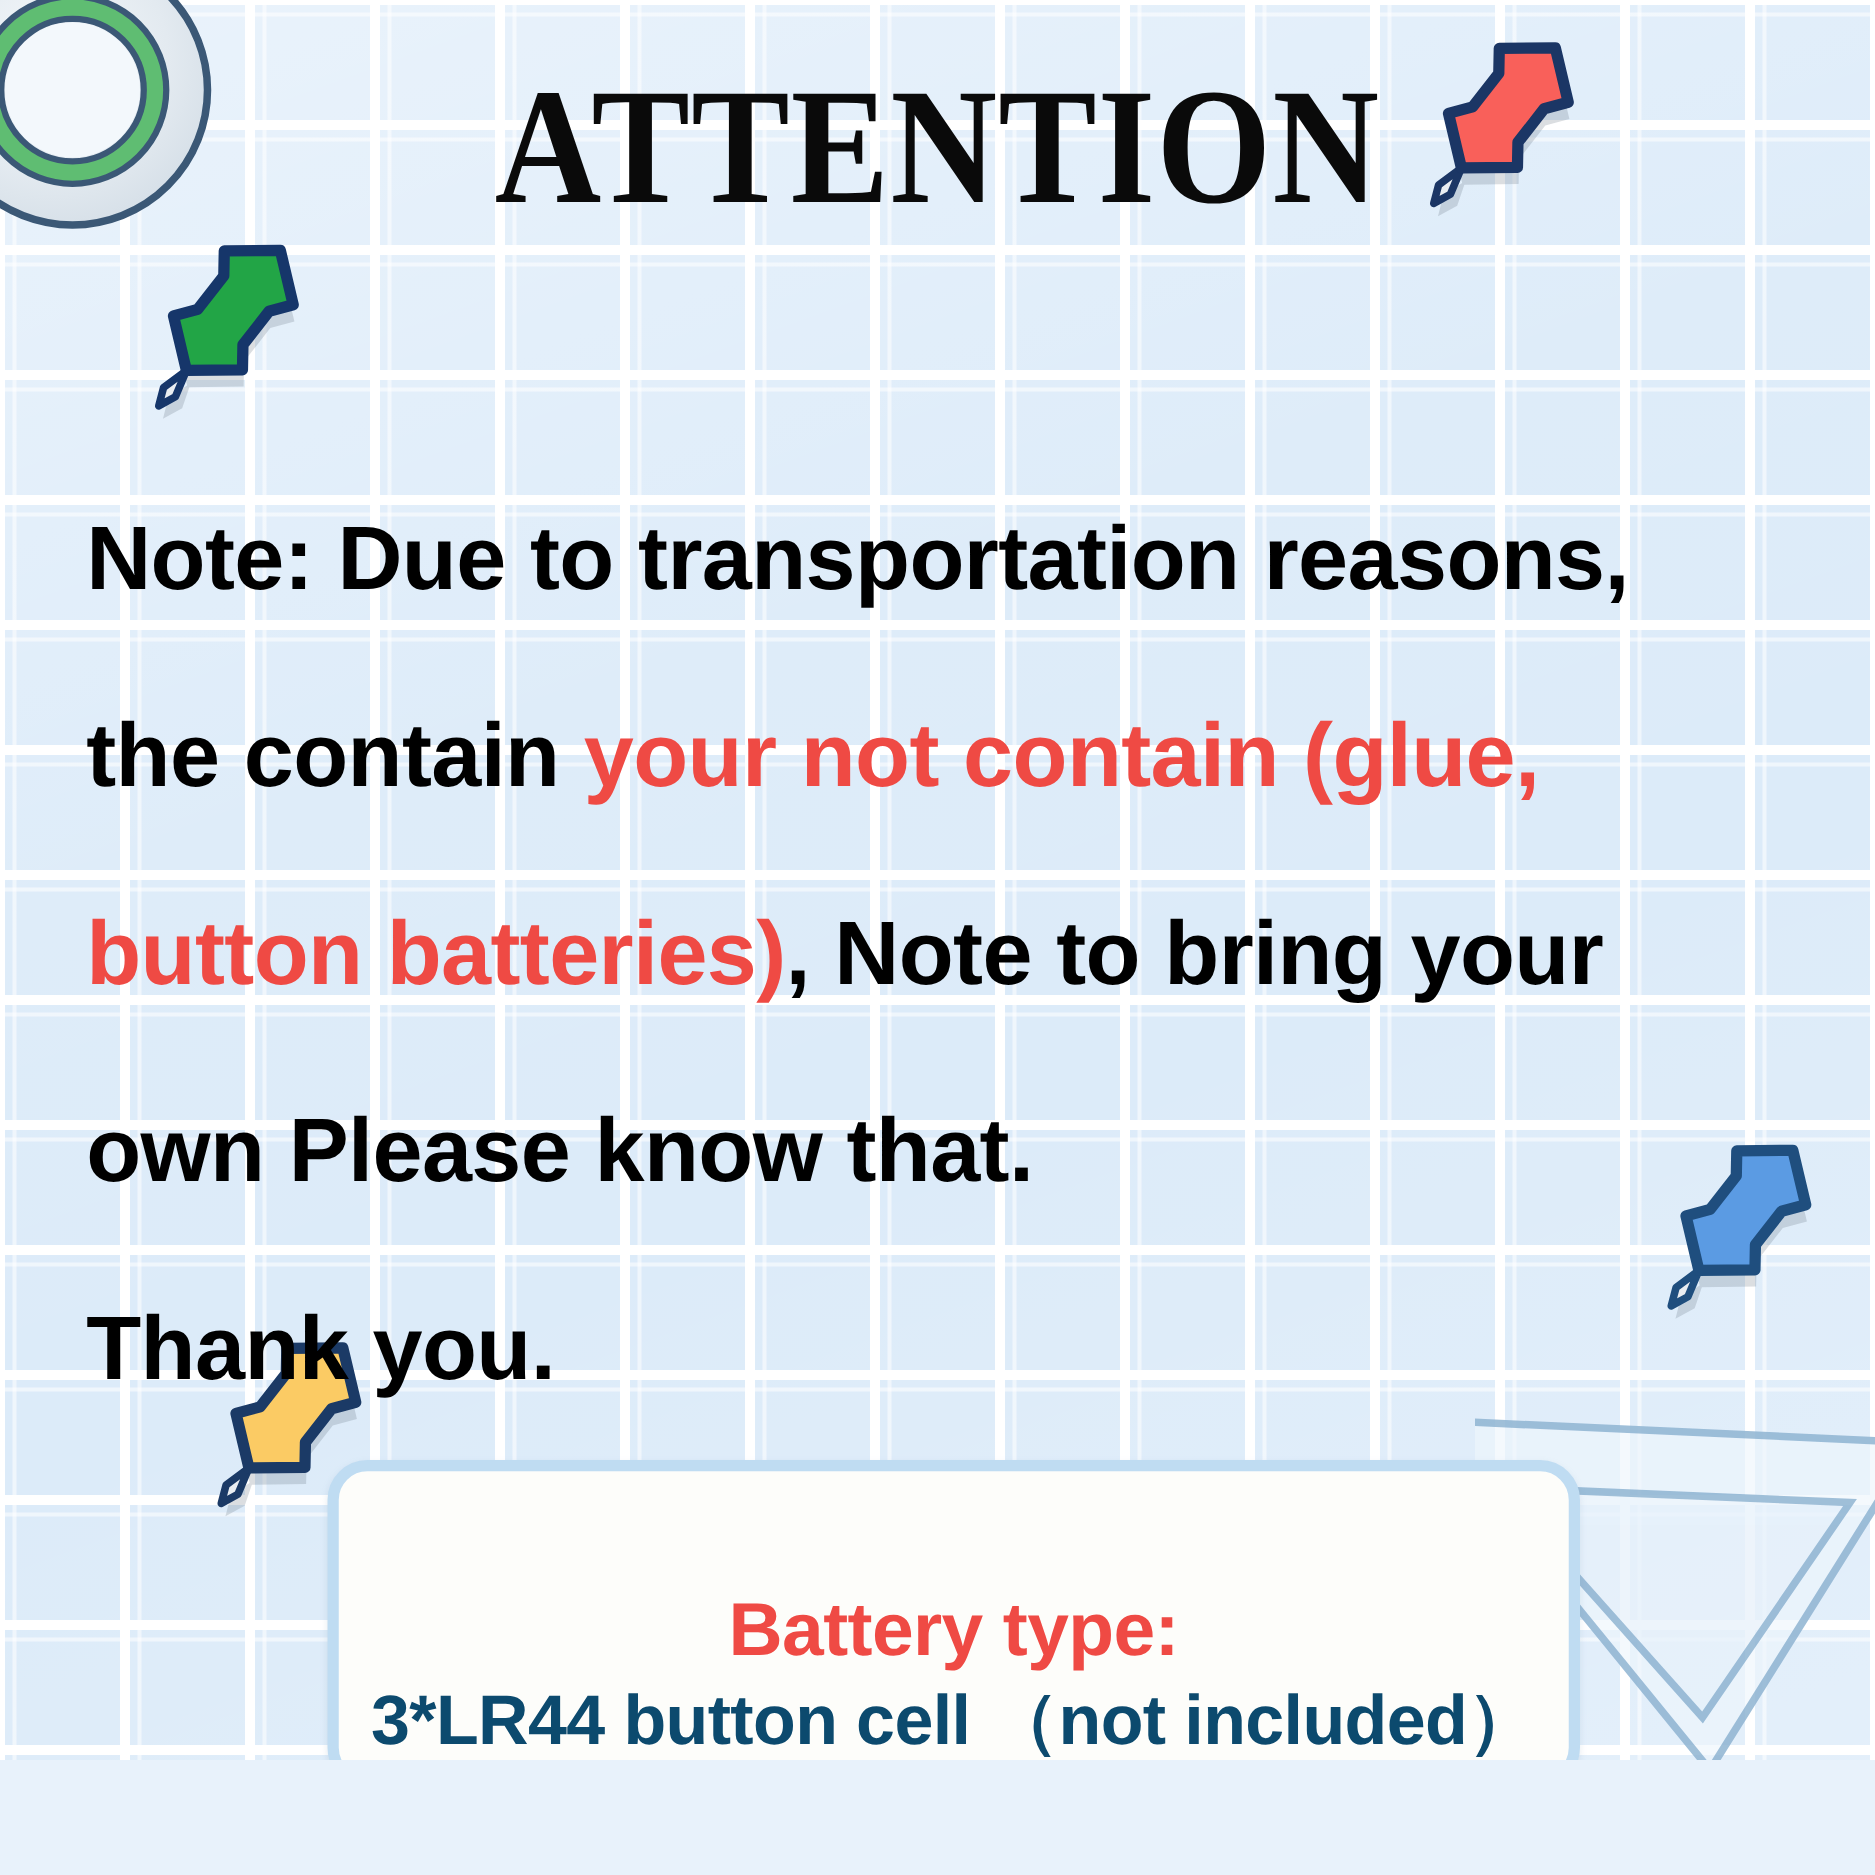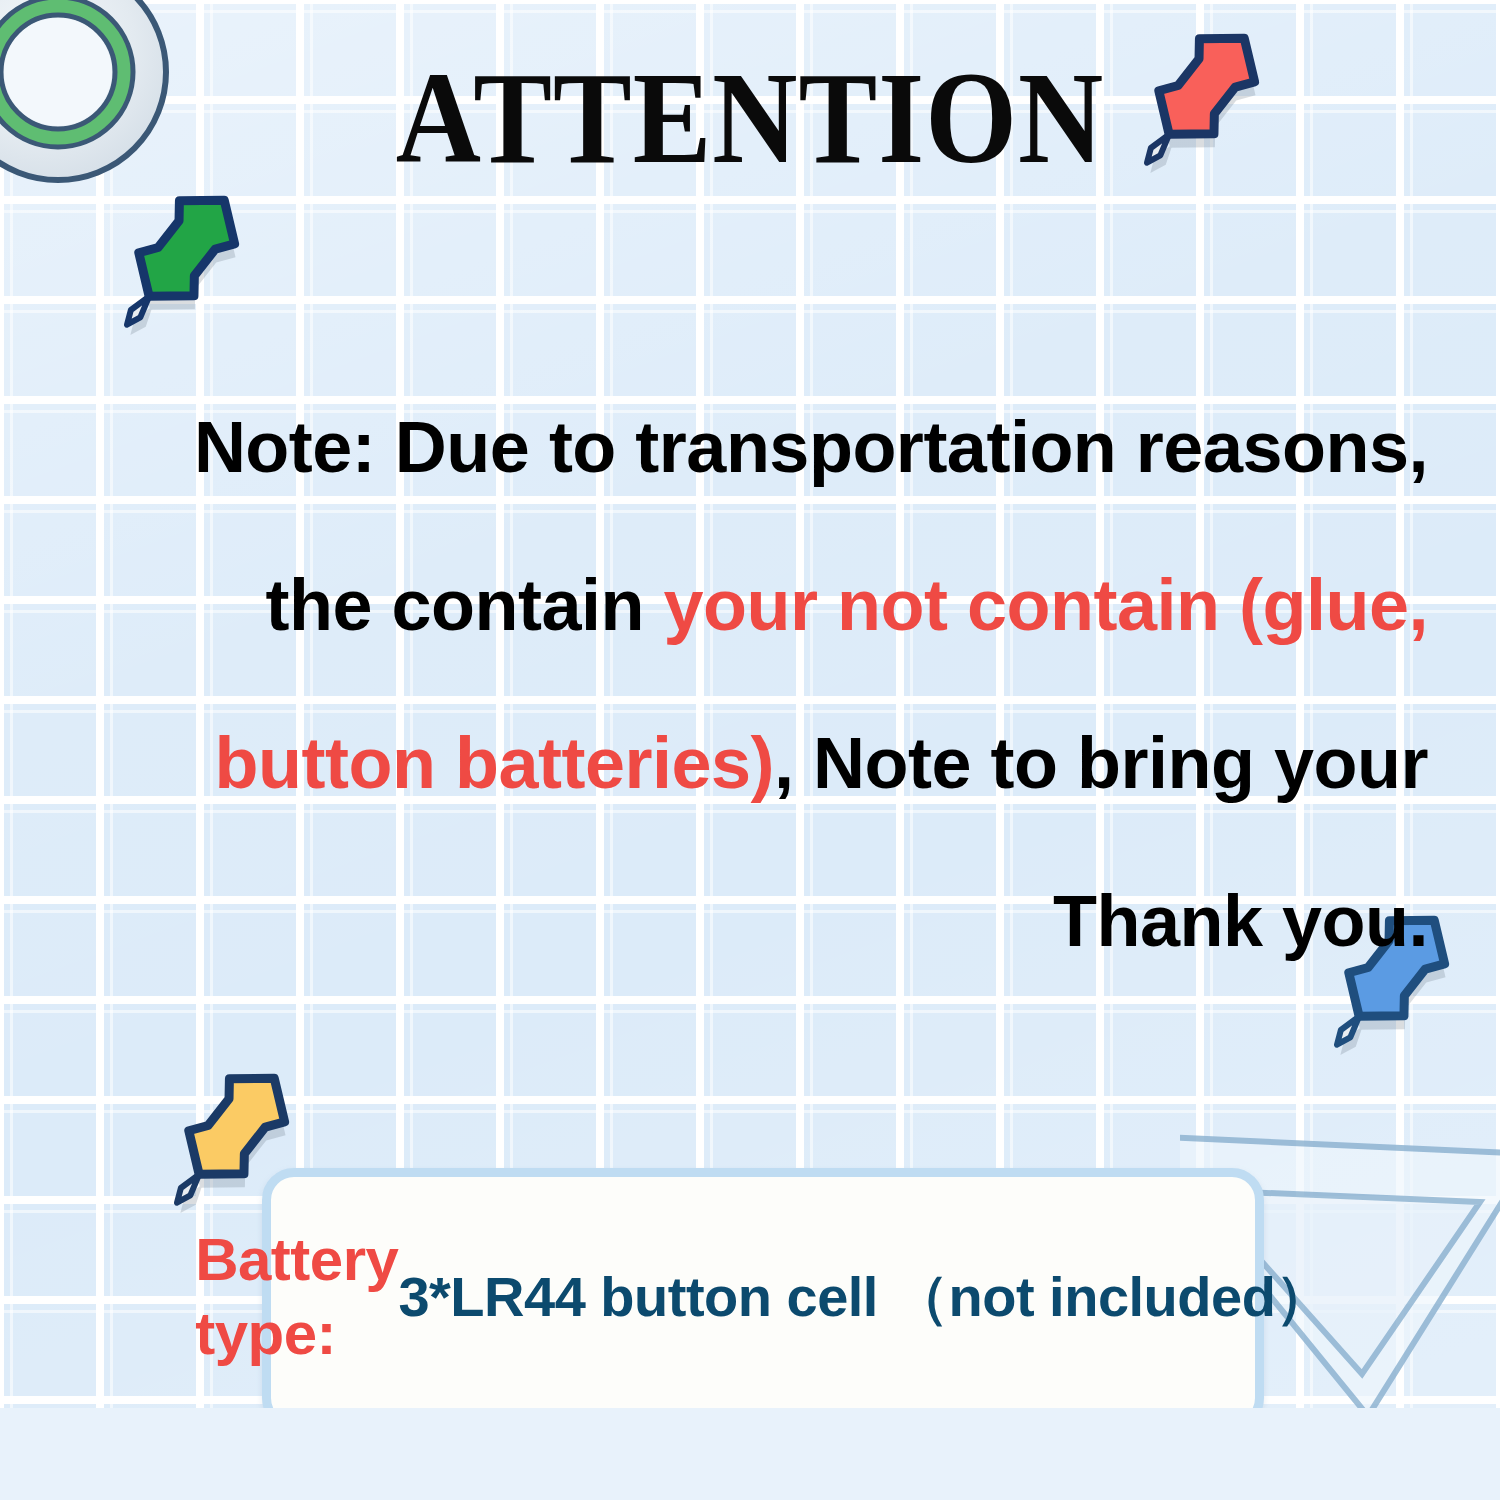--- a/index.html
+++ b/index.html
@@ -80,23 +80,23 @@
     line-height: 1.0;
     letter-spacing: 1px;
     color: #0a0a0a;
     transform: scaleY(1.12);
     transform-origin: top center;
   }
 
   #body-text {
     position: absolute;
     top: 368px;
-    left: 58px;
+    left: 69px;
     width: 1370px;
-    text-align: right;
+    text-align: left;
     font-family: "Liberation Sans Narrow", "Liberation Sans", sans-serif;
     font-weight: 700;
     font-size: 72px;
     line-height: 158px;
     color: #000000;
     letter-spacing: -0.5px;
   }
   #body-text .ln { display: block; white-space: nowrap; }
   #body-text .red { color: #ef4a44; }
 
@@ -106,23 +106,23 @@
     left: 262px;
     top: 1168px;
     width: 1002px;
     height: 262px;
     box-sizing: border-box;
     background: #fdfdfa;
     border: 9px solid #bfdcf2;
     border-radius: 32px;
     box-shadow: 0 3px 6px rgba(120,150,180,0.18);
     display: flex;
-    flex-direction: row;
+    flex-direction: column;
     align-items: center;
-    justify-content: center;
+    justify-content: flex-end;
     padding: 6px 14px 10px;
   }
   #battery-title {
     font-family: "Liberation Sans Narrow", "Liberation Sans", sans-serif;
     font-weight: 700;
     font-size: 60px;
     line-height: 74px;
     color: #ef4a44;
     letter-spacing: -0.5px;
   }
@@ -225,20 +225,21 @@
   </div>
 
   <div class="content">
 
     <div id="title">ATTENTION</div>
 
     <div id="body-text">
       <span class="ln">Note: Due to transportation reasons,</span>
       <span class="ln"><span>the contain </span><span class="red">your not contain (glue,</span></span>
       <span class="ln"><span class="red">button batteries)</span><span>, Note to bring your</span></span>
+      <span class="ln">own Please know that.</span>
       <span class="ln">Thank you.</span>
     </div>
 
     <div id="battery-box">
       <div id="battery-title">Battery type:</div>
       <div class="battery-line">3*LR44 button cell （not included）</div>
     </div>
 
   </div>
 </div>

